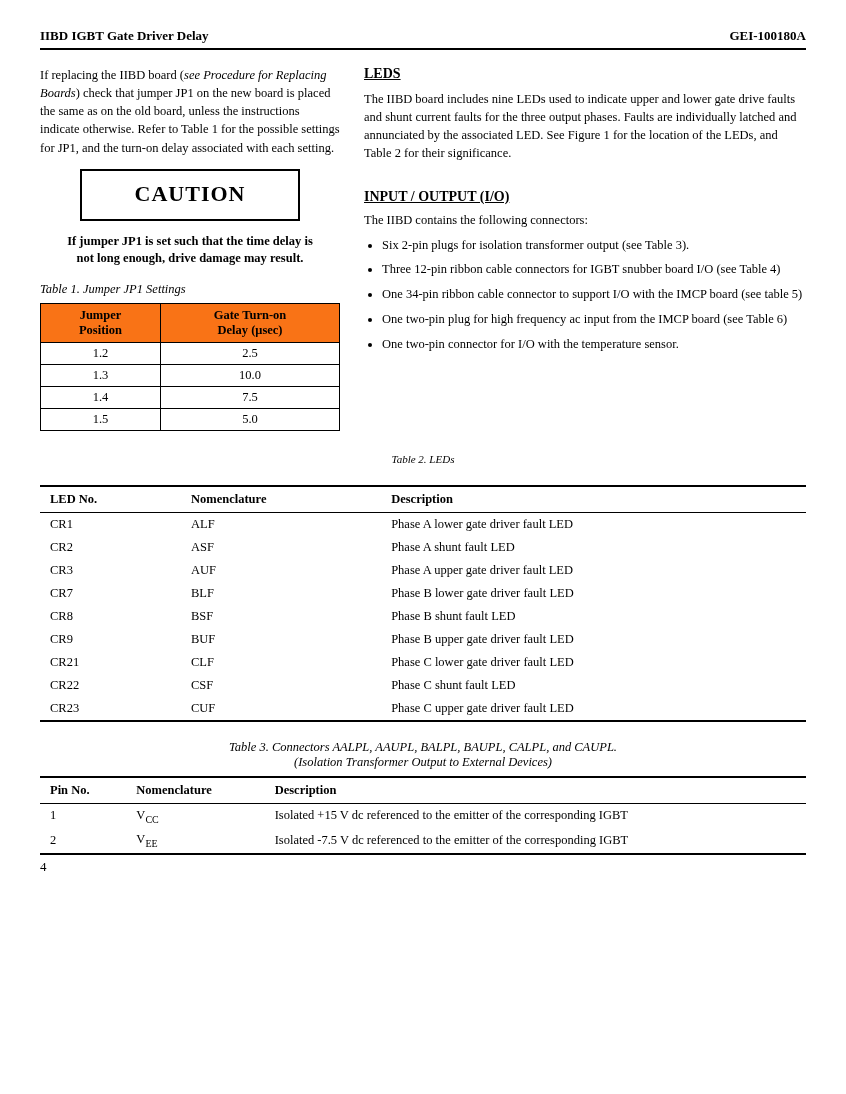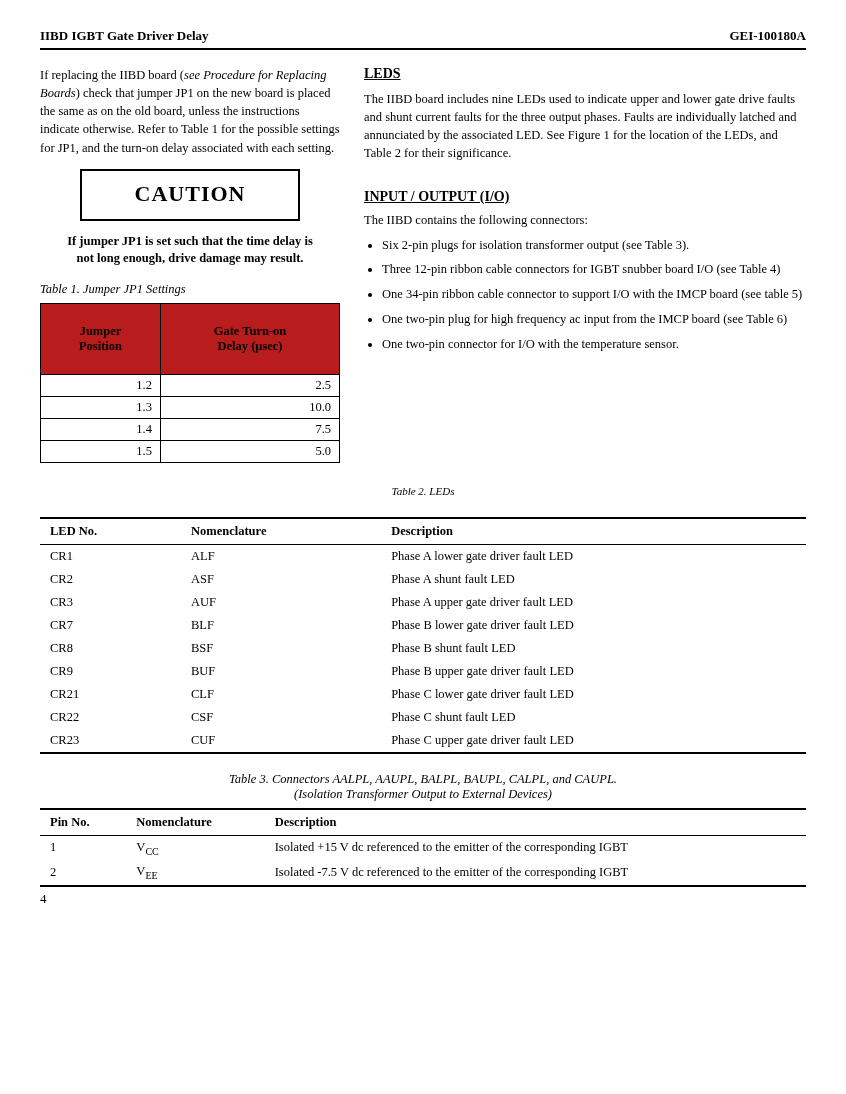--- a/index.html
+++ b/index.html
@@ -65,29 +65,29 @@
     }
 
     table.jp1 {
       border-collapse: collapse;
       width: 100%;
       font-size: 12.5px;
       margin-bottom: 4px;
     }
     table.jp1 th {
       border: 1px solid #000;
-      padding: 20px 8px;
-      text-align: center;
-      font-weight: bold;
-      background: #b91c1c;
+      padding: 4px 8px;
+      text-align: center;
+      font-weight: bold;
+      background: #f97316;
     }
     table.jp1 td {
       border: 1px solid #000;
       padding: 3px 8px;
-      text-align: right;
+      text-align: center;
     }
 
     .section-title {
       font-size: 14px;
       font-weight: bold;
       margin-bottom: 8px;
       text-decoration: underline;
     }
     .leds-text { font-size: 12.5px; line-height: 1.45; margin-bottom: 26px; }
     .io-title { font-size: 14px; font-weight: bold; margin-bottom: 8px; text-decoration: underline; }

